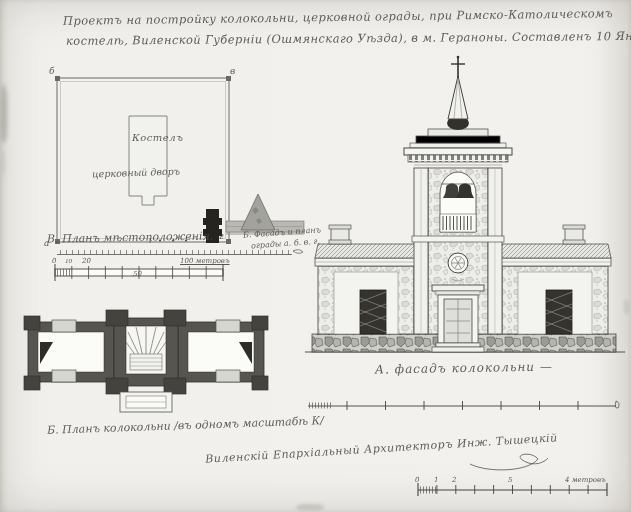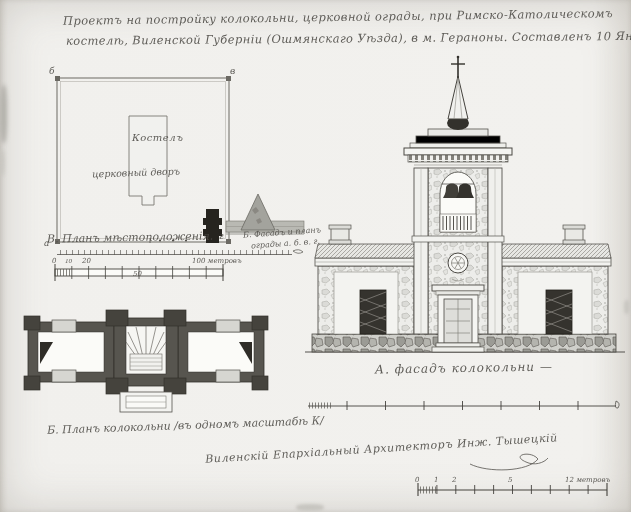--- a/index.html
+++ b/index.html
@@ -245,32 +245,32 @@
   <span class="abs hand" style="left:92px;top:167px;font-size:9.5px;transform:rotate(-2deg);">церковный дворъ</span>
   <div class="abs hand cap" style="left:47px;top:231px;transform:rotate(-1deg);">В. Планъ мѣстоположенія.</div>
 
   <span class="abs hand" style="left:243px;top:228px;font-size:8px;transform:rotate(-4deg);">Б. Фасадъ и планъ</span>
   <span class="abs hand" style="left:251px;top:239px;font-size:8px;transform:rotate(-4deg);">ограды а. б. в. г.</span>
 
   <span class="abs tiny" style="left:52px;top:257px;">0</span>
   <span class="abs tiny" style="left:65px;top:257px;font-family:Liberation Serif, serif;">10</span>
   <span class="abs tiny" style="left:82px;top:257px;font-style:italic;">20</span>
   <span class="abs tiny" style="left:133px;top:257px;margin-top:13px;">50</span>
-  <span class="abs tiny" style="left:192px;top:257px;">100 метровъ</span>
+  <span class="abs tiny" style="left:180px;top:257px;text-decoration:underline;">100 метровъ</span>
 
   <div class="abs hand" style="left:375px;top:361px;font-size:12px;transform:rotate(-1deg);letter-spacing:1px;">А. фасадъ колокольни —</div>
 
   <div class="abs hand cap" style="left:47px;top:419px;transform:rotate(-2deg);">Б. Планъ колокольни /въ одномъ масштабѣ К/</div>
 
   <div class="abs hand" style="left:205px;top:442px;font-size:11px;transform:rotate(-3.5deg);letter-spacing:.5px;">Виленскій Епархіальный Архитекторъ Инж. Тышецкій</div>
 
   <span class="abs tiny" style="left:415px;top:476px;">0</span>
   <span class="abs tiny" style="left:434px;top:476px;">1</span>
   <span class="abs tiny" style="left:452px;top:476px;">2</span>
   <span class="abs tiny" style="left:508px;top:476px;">5</span>
-  <span class="abs tiny" style="left:565px;top:476px;">12 метровъ</span>
+  <span class="abs tiny" style="left:565px;top:476px;">4 метровъ</span>
 
   <div class="smudge" style="left:0;top:85px;width:7px;height:58px;background:#b3b1ab;filter:blur(2px);"></div>
   <div class="smudge" style="left:0;top:150px;width:4px;height:26px;background:#c6c4be;filter:blur(2px);"></div>
   <div class="smudge" style="left:296px;top:504px;width:28px;height:7px;background:#c7c5c0;filter:blur(1.5px);"></div>
   <div class="smudge" style="left:624px;top:300px;width:6px;height:14px;background:#c9c7c2;filter:blur(1.5px);"></div>
 
 </div>
 
 </body></html>

